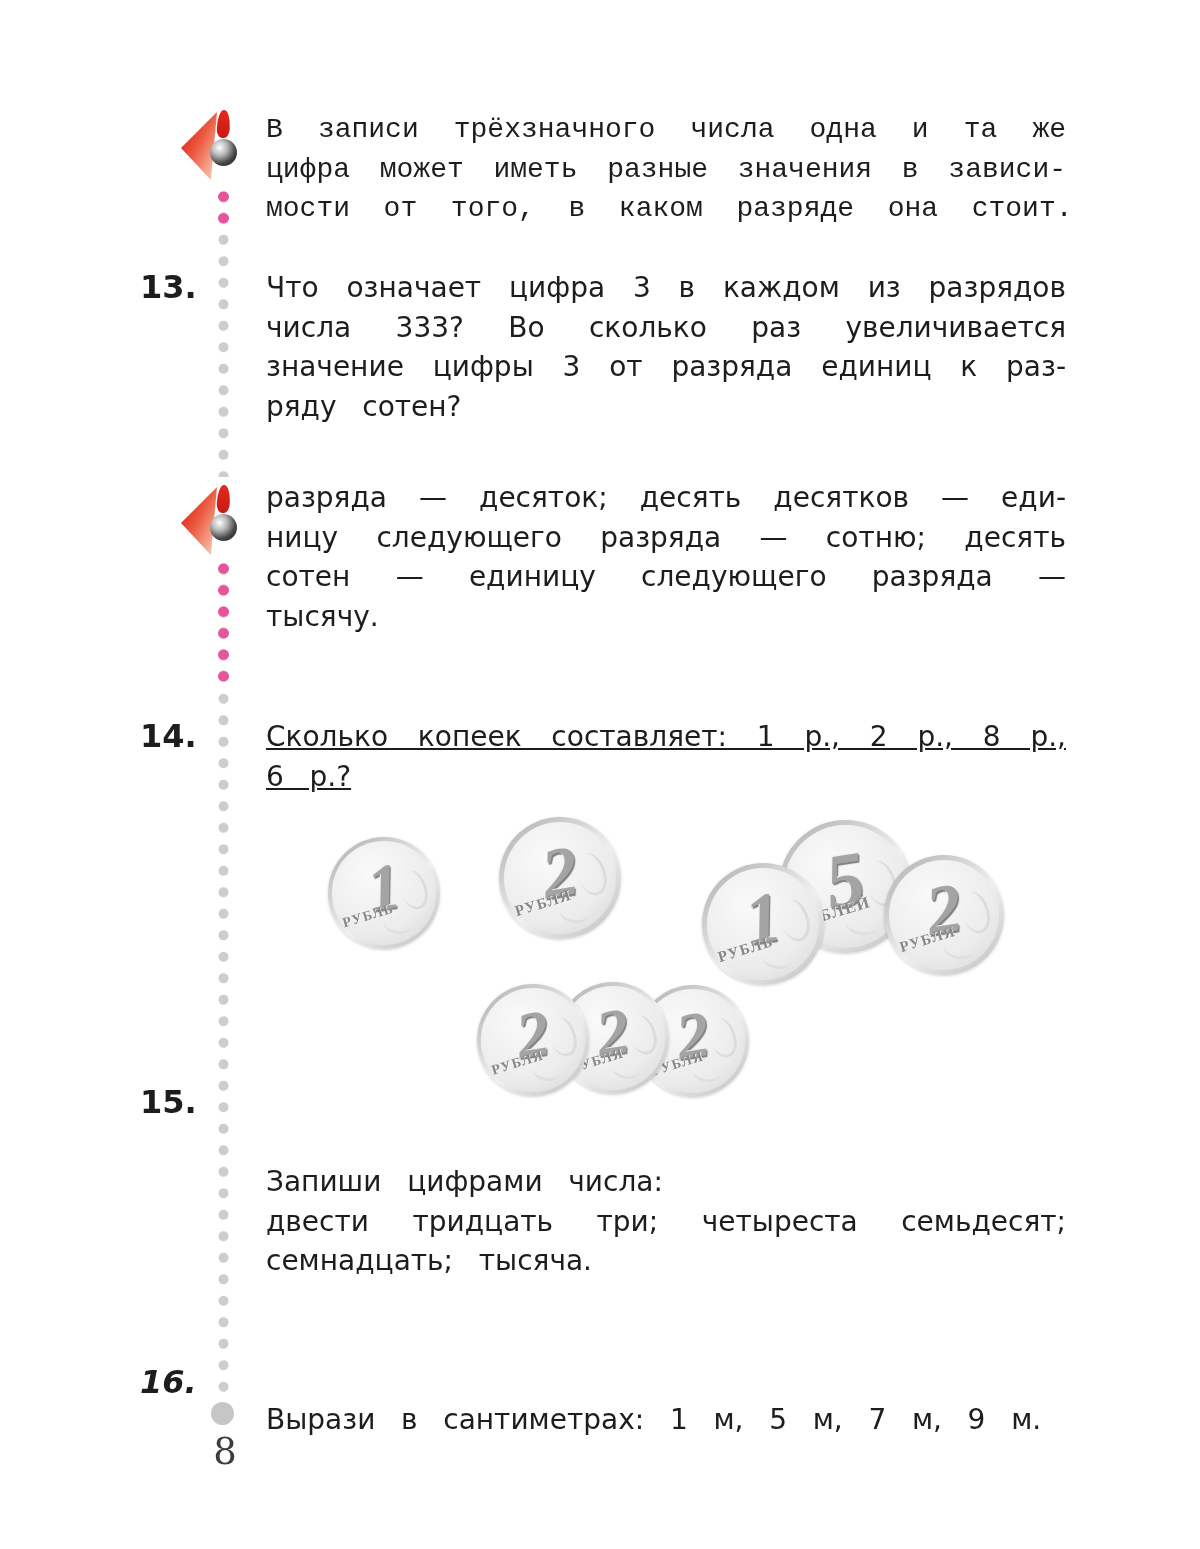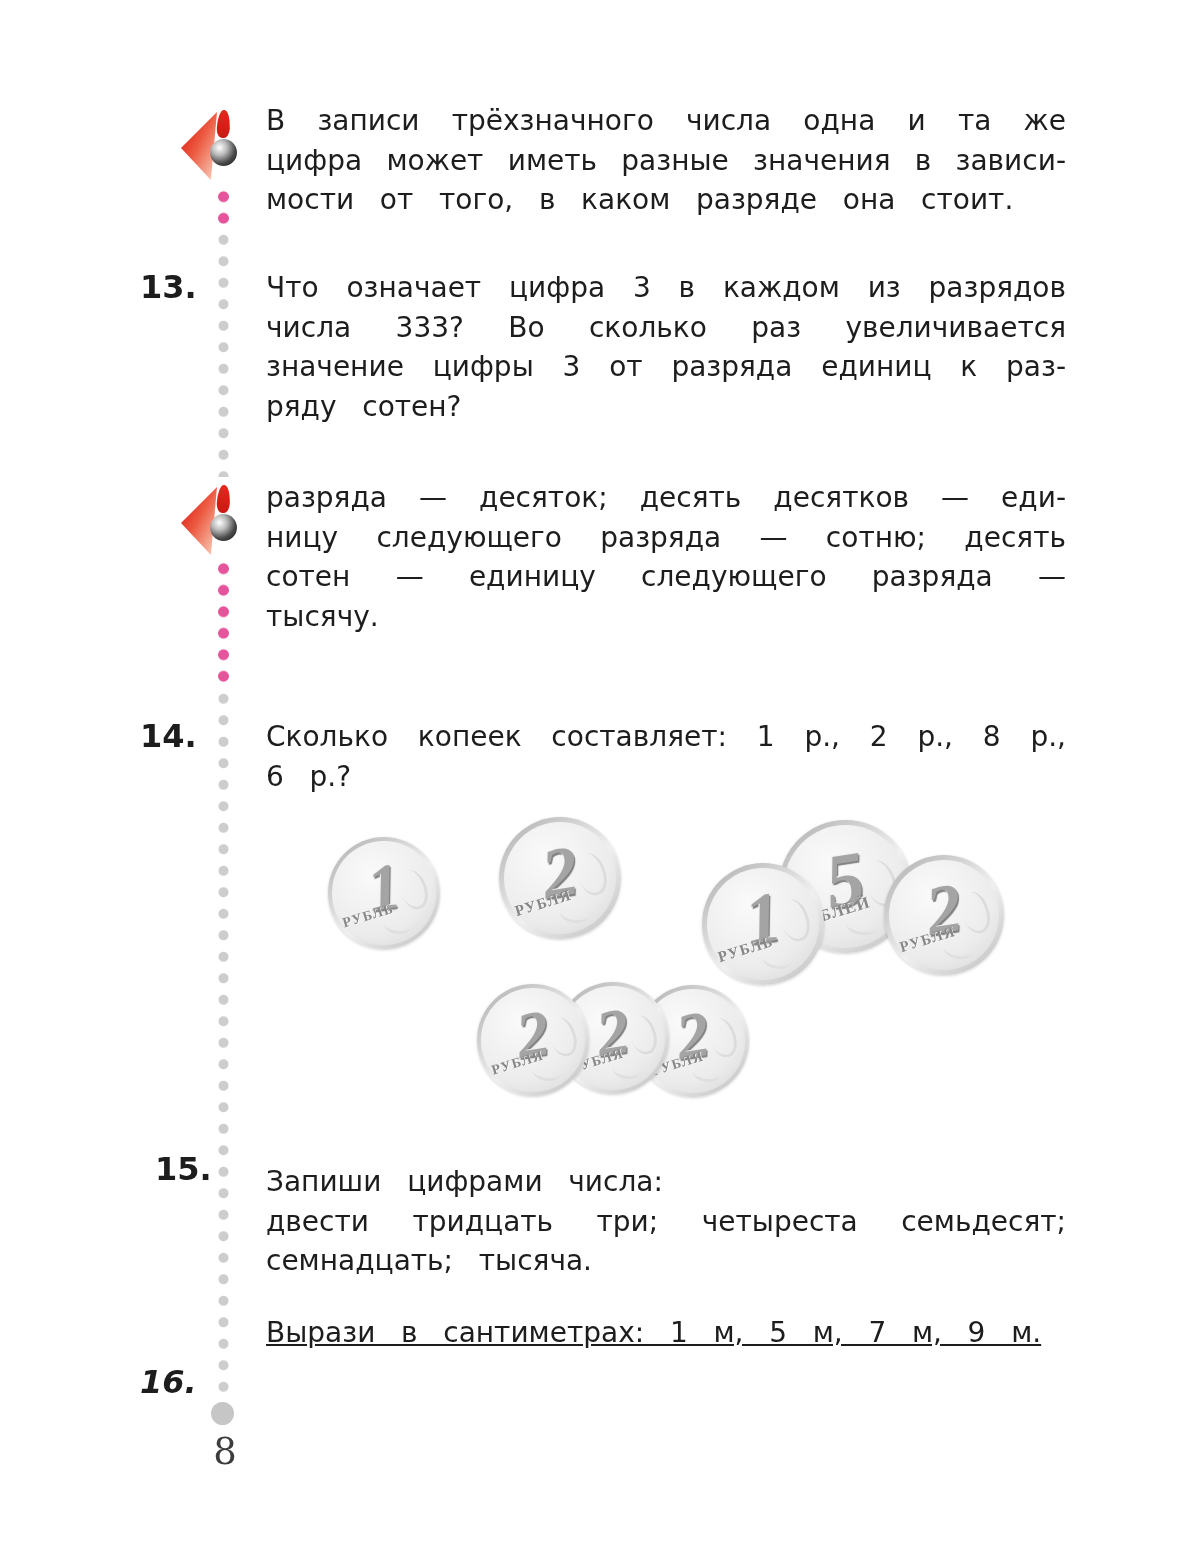--- a/index.html
+++ b/index.html
@@ -77,29 +77,29 @@
   
   .c1{left:328px;top:837px;width:112px;height:112px;font-size:112px;z-index:1;}
   .c2{left:499px;top:817px;width:122px;height:122px;font-size:122px;z-index:1;}
   .c3{left:779px;top:820px;width:133px;height:133px;font-size:133px;z-index:1;}
   .c4{left:702px;top:863px;width:122px;height:122px;font-size:122px;z-index:2;}
   .c5{left:884px;top:855px;width:120px;height:120px;font-size:120px;z-index:2;}
   .c6{left:477px;top:984px;width:112px;height:112px;font-size:112px;z-index:5;}
   .c7{left:557px;top:982px;width:112px;height:112px;font-size:112px;z-index:4;}
   .c8{left:637px;top:985px;width:112px;height:112px;font-size:112px;z-index:3;}
   
-  #info1{top:101px;}
+  #info1{top:110px;font-family:Liberation Mono, monospace;}
   #task13-lines{top:268px;}
   #info2{top:478px;}
-  #task14-lines{top:717px;}
+  #task14-lines{top:717px;text-decoration:underline;}
   #task15-lines{top:1150px;margin-top:12px;}
-  #task16-lines{top:1313px;text-decoration:underline;}
+  #task16-lines{top:1400px;}
   #num13{top:268px;}
   #num14{top:717px;}
-  #num15{top:1150px;margin-left:15px;}
+  #num15{top:1083px;}
   #num16{top:1363px;font-style:italic;}
   #marker1{top:100px;}
   #marker2{top:475px;}
   #pinkA{top:186px;height:43px;}
   #grayA{top:229px;height:248px;}
   #pinkB{top:558px;height:130px;}
   #grayB{top:688px;height:710px;}
 </style>
 </head>
 <body>

